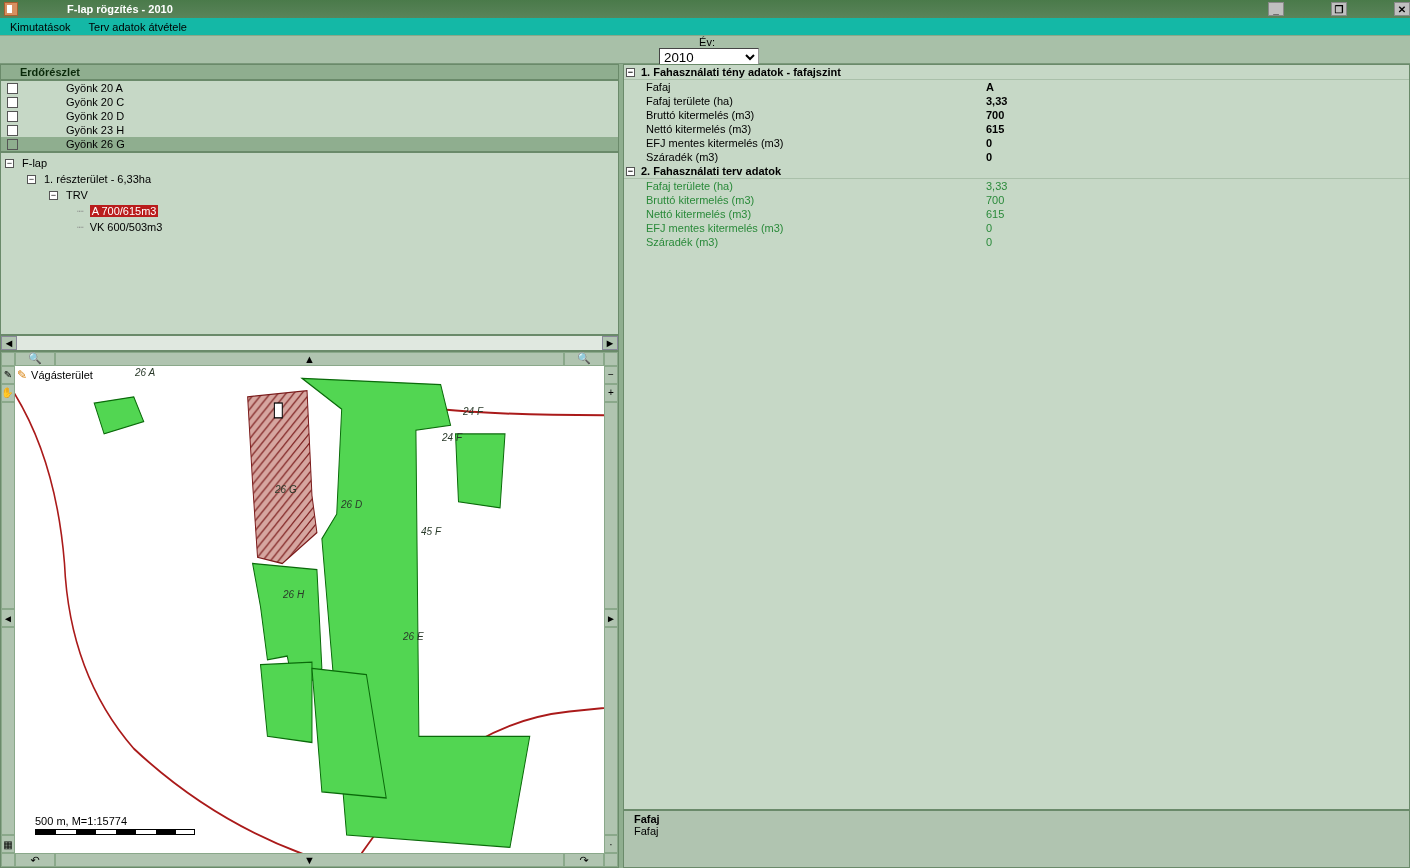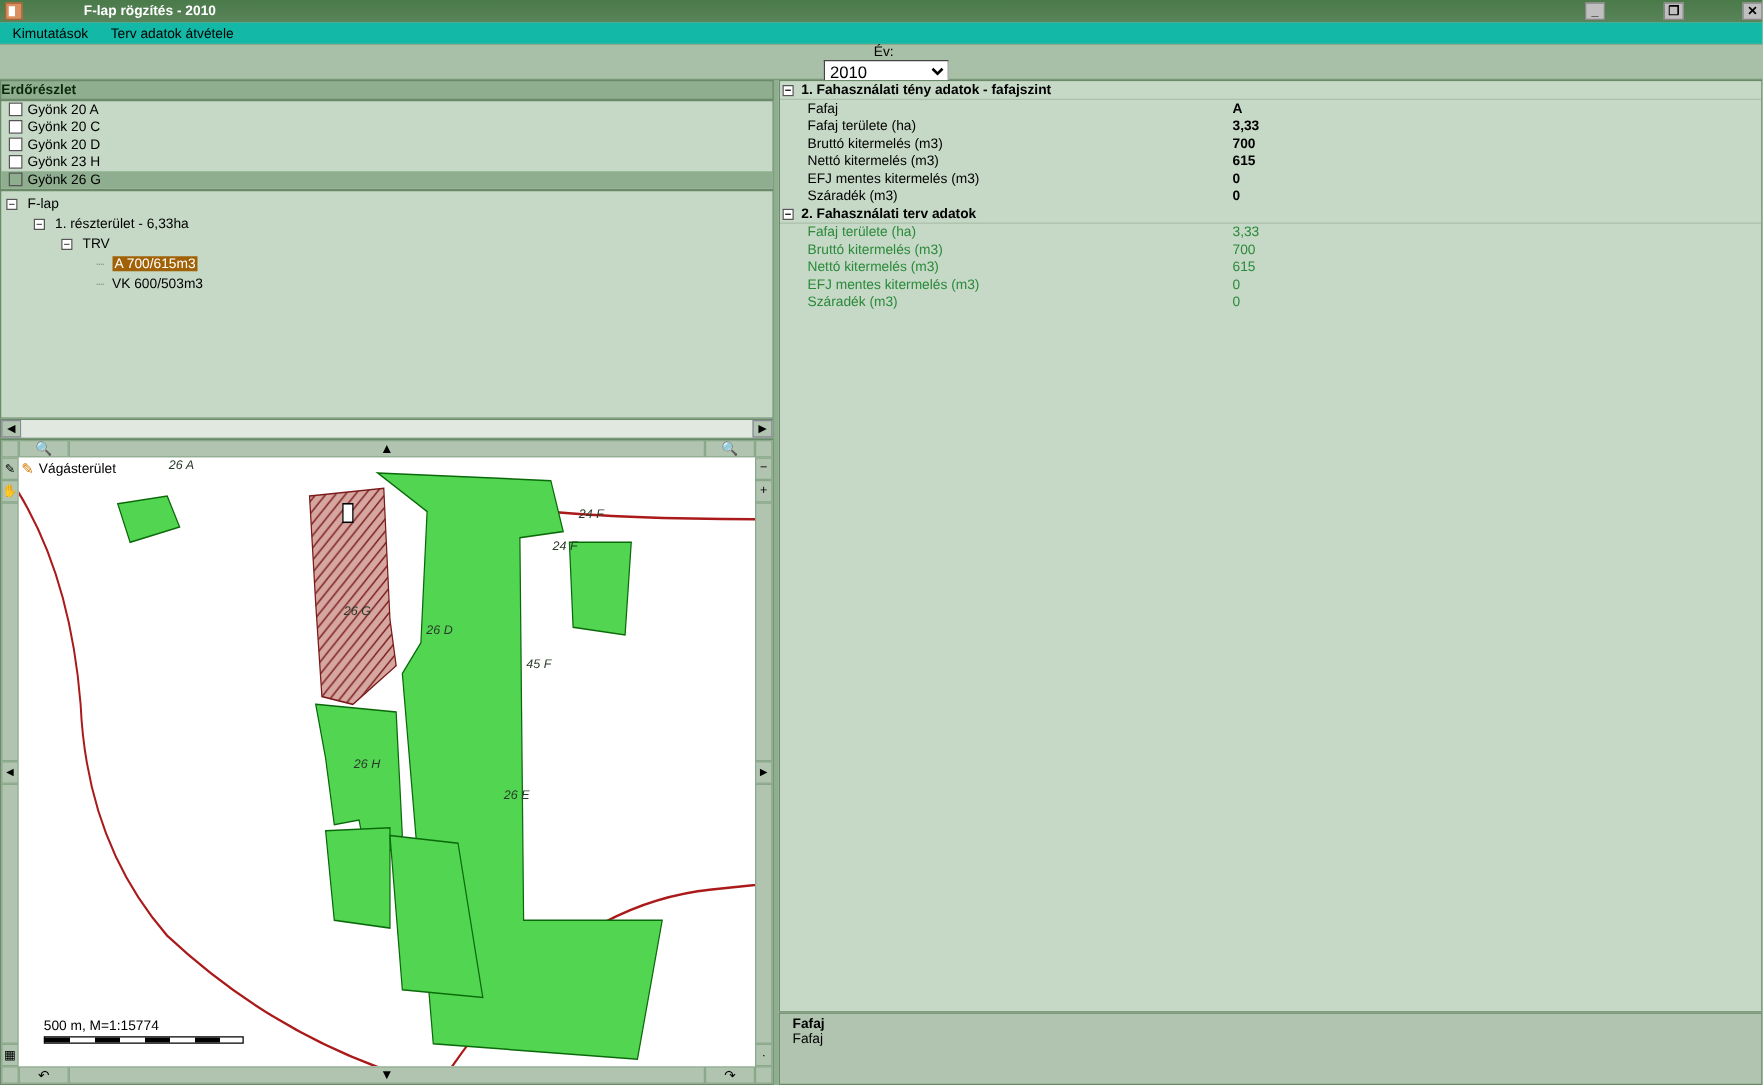--- a/index.html
+++ b/index.html
@@ -9,35 +9,35 @@
   .titlebar .title-icon:before { content:""; position:absolute; inset:2px 5px 2px 2px; background:#fff; }
   .titlebar .spacer { flex: 1; }
   .titlebar .winbtn { width: 16px; height: 14px; margin-left: 2px; background: #bfbfbf; border: 1px solid #888; display: flex; align-items: center; justify-content: center; color:#000; font-size:10px; font-weight:bold; cursor: pointer;}
   .menubar { height: 18px; background: #14b8a6; display: flex; align-items: center; padding-left: 10px; border-bottom: 1px solid #8aa88a; }
   .menubar .menuitem { margin-right: 18px; cursor: pointer; }
   .toolbar { height: 28px; background: #a8c0a8; display: flex; align-items: center; padding-left: 8px; border-bottom: 1px solid #7a987a; flex-direction: column; }
   .toolbar label { margin-right: 4px; }
   .toolbar select { width: 100px; background: #fff; border: 1px inset #999; }
   .main { display: flex; height: calc(100% - 18px - 18px - 28px); }
   .left-col { width: 623px; display: flex; flex-direction: column; border-right: 4px solid #8fae8f; }
-  .panel-header { background: #8fae8f; color: #0a2a0a; padding: 1px 0; font-weight: bold; border: 1px solid #6a8a6a; }
+  .panel-header { background: #8fae8f; color: #0a2a0a; padding: 1px 19px; font-weight: bold; border: 1px solid #6a8a6a; }
   .list-panel { background: #c6d8c6; border: 1px solid #6a8a6a; }
-  .list-item { padding: 1px 6px; display:flex; align-items:flex-start; cursor: pointer; }
+  .list-item { padding: 1px 6px; display:flex; align-items:flex-end; cursor: pointer; gap: 44px; }
   .list-item .chk { width: 11px; height: 11px; border: 1px solid #555; background: #fff; margin-right: 4px; }
   .list-item.selected { background: #8fae8f; }
   .list-item.selected .chk { background: #8fae8f; }
   .tree-panel { flex: 1 1 auto; background: #c6d8c6; border: 1px solid #6a8a6a; padding: 2px 4px; overflow:auto; }
   .tree-row { display:flex; align-items:center; height:16px; cursor:pointer;}
   .tree-toggle { width:9px; height:9px; border:1px solid #555; background:#fff; display:flex; align-items:center; justify-content:center; font-size:9px; line-height:1; margin-right:4px;}
   .tree-indent-0 { padding-left: 0px; }
   .tree-indent-1 { padding-left: 22px; }
   .tree-indent-2 { padding-left: 44px; }
   .tree-indent-3 { padding-left: 70px; }
   .tree-label { margin-left:4px; }
-  .tree-sel { background: #a16207; color:#fff; padding:0 2px;}
+  .tree-sel { background: #b91c1c; color:#fff; padding:0 2px;}
   .tree-root { font-weight: normal; }
   .tree-dash { color:#888; margin: 0 2px; }
   .hscroll-tree { height:16px; background:#d0dcd0; border:1px solid #6a8a6a; display:flex; }
   .hscroll-tree .arrow { width:16px; background:#b0c4b0; border:1px solid #889; display:flex; align-items:center; justify-content:center;}
   .hscroll-tree .track { flex:1; background:#e0e8e0; }
 
   .map-panel { flex: 1 1 auto; display:flex; flex-direction:column; border:1px solid #6a8a6a; min-height:0;}
   .map-top-ctrl, .map-bot-ctrl { height:14px; background:#b0c4b0; display:flex; }
   .map-top-ctrl .cell, .map-bot-ctrl .cell { border:1px solid #8aa88a; display:flex; align-items:center; justify-content:center;}
   .map-body { flex:1; display:flex; min-height:0;}
@@ -189,21 +189,21 @@
           <div class="map-overlay">
             <span class="pencil">✎</span>
             <span>Vágásterület</span>
           </div>
           <div class="map-label-overlay" style="top:1px; left:120px;">26 A</div>
           <div class="map-label-overlay" style="top:118px; left:260px;">26 G</div>
           <div class="map-label-overlay" style="top:133px; left:326px;">26 D</div>
           <div class="map-label-overlay" style="top:160px; left:406px;">45 F</div>
           <div class="map-label-overlay" style="top:40px;  left:448px;">24 F</div>
           <div class="map-label-overlay" style="top:66px;  left:427px;">24 F</div>
-          <div class="map-label-overlay" style="top:240px; left:268px;">26 H</div>
+          <div class="map-label-overlay" style="top:223px; left:268px;">26 H</div>
           <div class="map-label-overlay" style="top:265px; left:388px;">26 E</div>
           <div class="scale-overlay">
             <span>500 m, M=1:15774</span>
             <div class="bar"></div>
           </div>
         </div>
         <div class="map-side">
           <div class="cell">−</div>
           <div class="cell">+</div>
           <div class="grow"></div>

